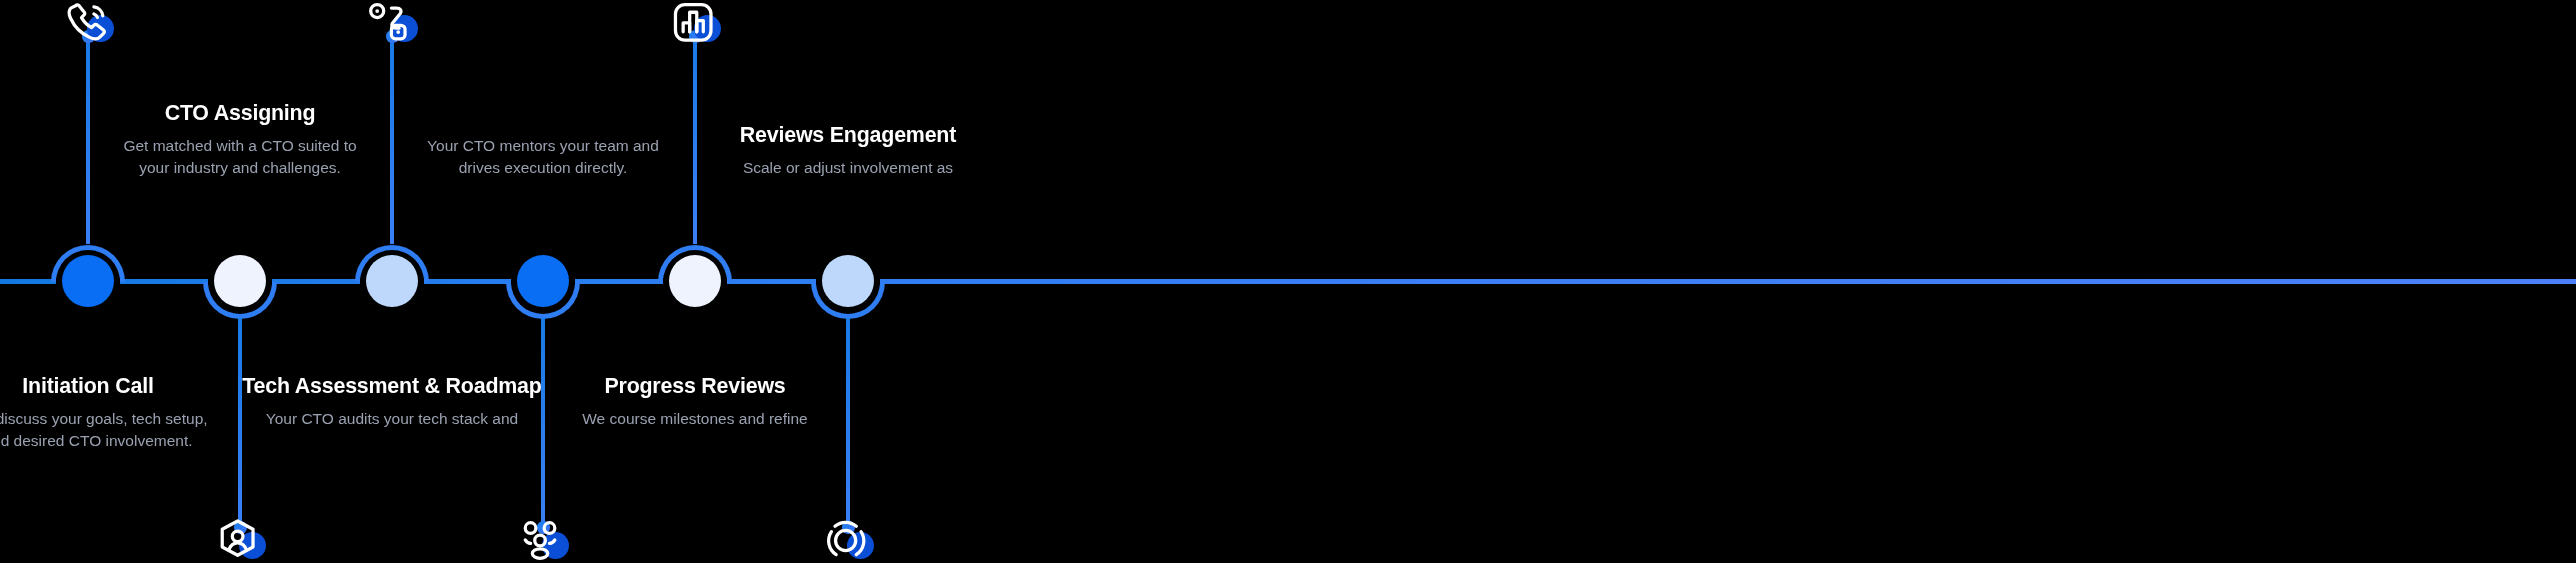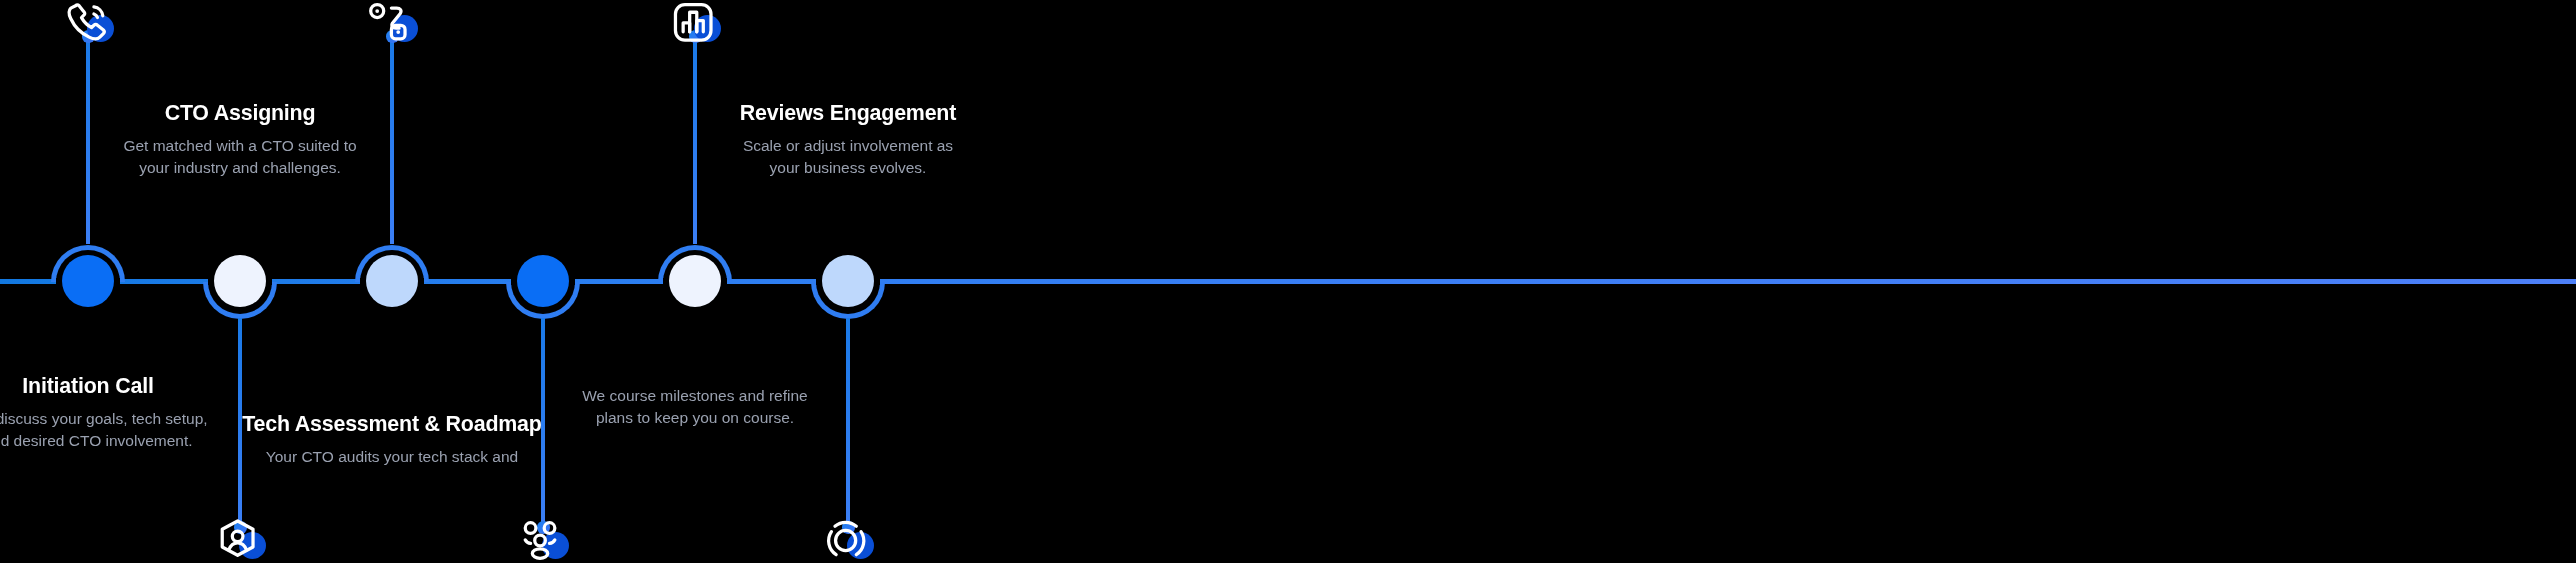--- a/index.html
+++ b/index.html
@@ -137,21 +137,21 @@
         <div class="marker light"></div>
         <div class="stem" style="top: 36px; height: 208px;"></div>
         <div class="dot" style="top: 30px;"></div>
         <div class="icon-wrap" style="top: 0px;"><div class="blob"></div><span><svg width="50" height="45" viewBox="0 0 84 76">
               <circle stroke="#fff" stroke-width="5.5" fill="none" stroke-linecap="round" stroke-linejoin="round" cx="17" cy="17" r="11"></circle>
               <circle fill="#fff" cx="17" cy="17" r="3.2"></circle>
               <rect stroke="#fff" stroke-width="5.5" fill="none" stroke-linecap="round" stroke-linejoin="round" x="41" y="41" width="23" height="23" rx="7"></rect>
               <circle fill="#fff" cx="52.5" cy="52.5" r="3.2"></circle>
               <path stroke="#fff" stroke-width="5.5" fill="none" stroke-linecap="round" stroke-linejoin="round" d="M41 12h9c6 0 9 4 6 9l-13 16c-3 5 0 9 6 9h5"></path>
             </svg></span></div>
-        <div class="txt below" style="left: -274px; width: 548px; margin-top: 38px;">
+        <div class="txt below" style="left: -274px; width: 548px;">
           <div class="title">Tech Assessment &amp; Roadmap</div>
           <div class="desc">
             <div>Your CTO audits your tech stack and</div>
           </div>
         </div>
       </div>
       <div class="node-group" style="left: 543px;">
         <div class="arc down"></div>
         <div class="railmask"></div>
         <div class="marker solid"></div>
@@ -159,56 +159,59 @@
         <div class="dot" style="top: 521px;"></div>
         <div class="icon-wrap" style="top: 517px;"><div class="blob"></div><span><svg width="50" height="45" viewBox="0 0 84 76">
               <circle stroke="#fff" stroke-width="5.5" fill="none" stroke-linecap="round" stroke-linejoin="round" cx="21" cy="17" r="9"></circle>
               <circle stroke="#fff" stroke-width="5.5" fill="none" stroke-linecap="round" stroke-linejoin="round" cx="53" cy="17" r="9"></circle>
               <circle stroke="#fff" stroke-width="5.5" fill="none" stroke-linecap="round" stroke-linejoin="round" cx="37" cy="38" r="9"></circle>
               <path stroke="#fff" stroke-width="5.5" fill="none" stroke-linecap="round" stroke-linejoin="round" d="M21 43a12 12 0 0 1-9-6"></path>
               <path stroke="#fff" stroke-width="5.5" fill="none" stroke-linecap="round" stroke-linejoin="round" d="M53 43a12 12 0 0 0 9-6"></path>
               <ellipse stroke="#fff" stroke-width="5.5" fill="none" stroke-linecap="round" stroke-linejoin="round" cx="37" cy="60" rx="13" ry="8"></ellipse>
             </svg></span></div>
         <div class="txt above" style="left: -274px; width: 548px;">
+          <div class="desc">
+            <div>Your CTO mentors your team and</div>
+            <div>drives execution directly.</div>
+          </div>
         </div>
       </div>
       <div class="node-group" style="left: 695px;">
         <div class="arc up"></div>
         <div class="railmask"></div>
         <div class="marker white"></div>
         <div class="stem" style="top: 36px; height: 208px;"></div>
         <div class="dot" style="top: 30px;"></div>
         <div class="icon-wrap" style="top: 0px;"><div class="blob"></div><span><svg width="50" height="45" viewBox="0 0 84 76">
               <rect stroke="#fff" stroke-width="5.5" fill="none" stroke-linecap="round" stroke-linejoin="round" x="9" y="6" width="60" height="60" rx="16"></rect>
               <path stroke="#fff" stroke-width="5.5" fill="none" stroke-linecap="round" stroke-linejoin="round" d="M22 52V37h11v15"></path>
               <path stroke="#fff" stroke-width="5.5" fill="none" stroke-linecap="round" stroke-linejoin="round" d="M33 52V19h12v33"></path>
               <path stroke="#fff" stroke-width="5.5" fill="none" stroke-linecap="round" stroke-linejoin="round" d="M45 52V33h11v19"></path>
             </svg></span></div>
         <div class="txt below" style="left: -274px; width: 548px;">
+          <div class="title">Progress Reviews</div>
           <div class="desc">
             <div>We course milestones and refine</div>
-            <div>plans to keep you on course.</div>
           </div>
         </div>
       </div>
       <div class="node-group" style="left: 848px;">
         <div class="arc down"></div>
         <div class="railmask"></div>
         <div class="marker light"></div>
         <div class="stem" style="top: 318px; height: 210px;"></div>
         <div class="dot" style="top: 521px;"></div>
         <div class="icon-wrap" style="top: 517px;"><div class="blob"></div><span><svg width="50" height="45" viewBox="0 0 84 76">
               <circle stroke="#fff" stroke-width="5.5" fill="none" stroke-linecap="round" stroke-linejoin="round" cx="38" cy="38" r="17"></circle>
               <path stroke="#fff" stroke-width="5.5" fill="none" stroke-linecap="round" stroke-linejoin="round" d="M20 14a28 28 0 0 1 36 0"></path>
               <path stroke="#fff" stroke-width="5.5" fill="none" stroke-linecap="round" stroke-linejoin="round" d="M14 23a28 28 0 0 0 8 39"></path>
               <path stroke="#fff" stroke-width="5.5" fill="none" stroke-linecap="round" stroke-linejoin="round" d="M56 62a28 28 0 0 0 8-39"></path>
             </svg></span></div>
         <div class="txt above" style="left: -274px; width: 548px;">
           <div class="title">Reviews Engagement</div>
           <div class="desc">
             <div>Scale or adjust involvement as</div>
-            <div>your business evolves.</div>
           </div>
         </div>
       </div>
     </div>
 </div>
 
 
 </body></html>

